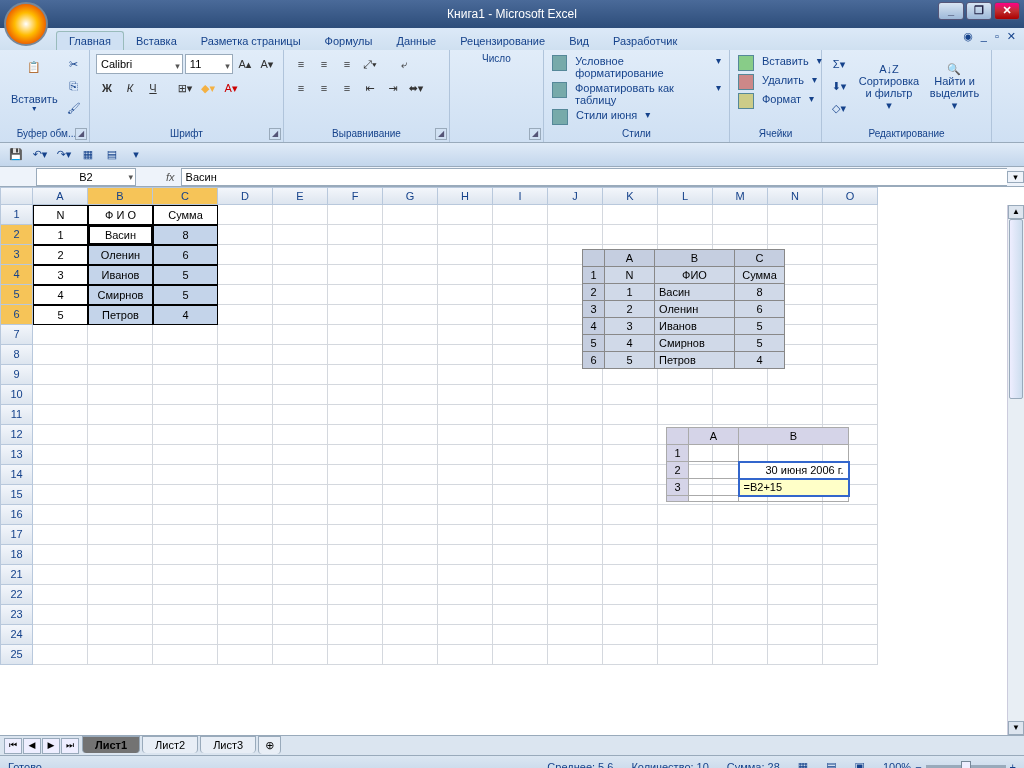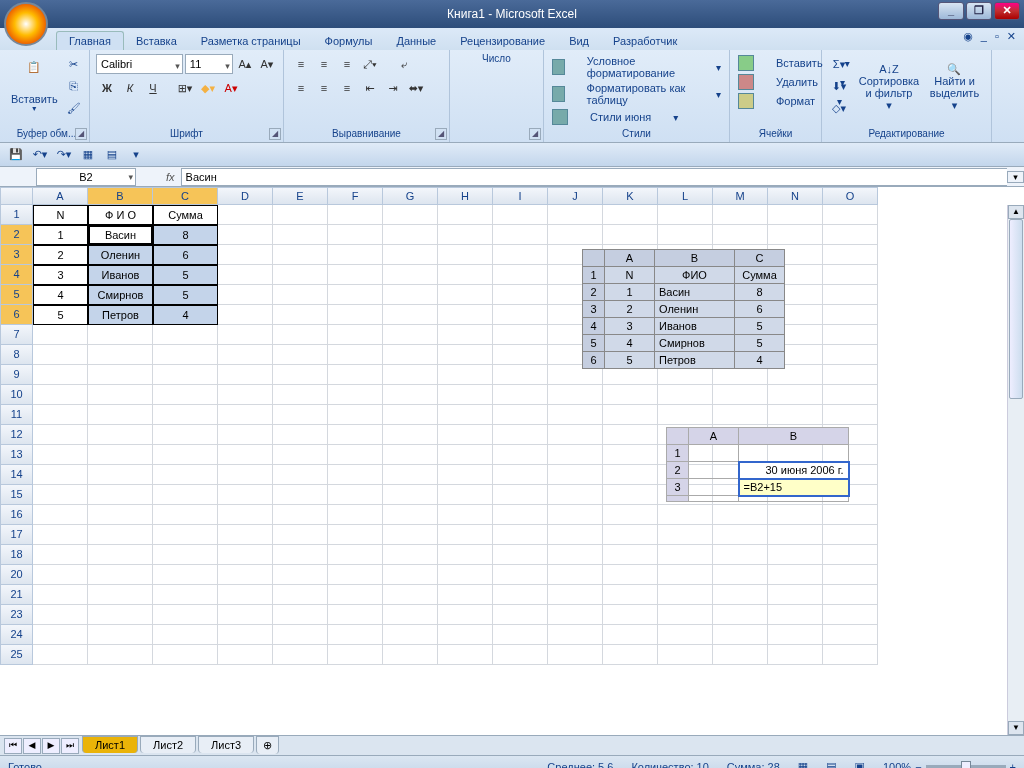--- a/index.html
+++ b/index.html
@@ -22,21 +22,21 @@
 .bigbtn{display:flex;flex-direction:column;align-items:center;justify-content:center;width:50px;height:66px;color:#15428b;text-align:center;line-height:1.1;cursor:pointer;border:1px solid transparent;border-radius:3px}
 .icon{width:32px;height:32px;display:inline-block}
 .smallstack{display:flex;flex-direction:column;gap:2px}
 .sb{width:22px;height:20px;border:1px solid transparent;border-radius:2px;display:flex;align-items:center;justify-content:center;color:#15428b;cursor:pointer}
 .fontrow{display:flex;gap:2px;align-items:center}
 .combo{height:20px;border:1px solid #9ab;background:#fff;padding:0 14px 0 4px;position:relative;min-width:48px;line-height:18px}
 .combo::after{content:"▾";position:absolute;right:2px;top:2px;font-size:9px;color:#555}
 .btnrow{display:flex;gap:1px}
 .rb{width:22px;height:20px;border:1px solid transparent;display:flex;align-items:center;justify-content:center;cursor:pointer;color:#333}
 .styles-body{display:flex;flex-direction:column;gap:1px}
-.style-item{display:flex;align-items:center;gap:22px;font-size:10px;color:#15428b;cursor:pointer;padding:1px 2px}
+.style-item{display:flex;gap:8px;font-size:10px;color:#15428b;cursor:pointer;padding:1px 2px}
 .sicon{width:16px;height:16px;display:inline-block;background:#7aa;border:1px solid #589}
 .dialog-launcher{position:absolute;right:2px;bottom:2px;width:12px;height:12px;border:1px solid #9ab;font-size:8px;text-align:center;line-height:10px;color:#557;cursor:pointer}
 .qat{height:24px;background:linear-gradient(#e0ebf7,#c3d6ec);border-bottom:1px solid #9ab;display:flex;align-items:center;padding-left:6px;gap:4px}
 .qbtn{width:20px;height:18px;display:flex;align-items:center;justify-content:center;cursor:pointer;color:#15428b}
 .namebox-row{height:20px;background:#eef3fa;border-bottom:1px solid #9ab;display:flex;align-items:center}
 .namebox{width:100px;height:18px;border:1px solid #9ab;background:#fff;margin-left:36px;padding:0 4px;line-height:16px;position:relative;text-align:center}
 .namebox::after{content:"▾";position:absolute;right:2px;font-size:9px;color:#555}
 .fx{margin-left:30px;font-style:italic;color:#555}
 .formula-input{flex:1;margin-left:6px;height:18px;border:1px solid #9ab;border-right:none;background:#fff;padding:0 4px;line-height:16px}
 .sheet-area{position:relative;height:548px;overflow:hidden;background:#fff}
@@ -59,21 +59,21 @@
 .emb-table .rhdr{background:#c5cee0;text-align:center;width:22px}
 .emb2{position:absolute}
 .emb2 table{border-collapse:collapse}
 .emb2 td{border:1px solid #aaa;height:17px;padding:0 4px;font-size:11px}
 .emb2 .hdr{background:#d5d4e8;text-align:center}
 .emb2 .rhdr{background:#d5d4e8;text-align:center;width:22px}
 .emb2 .sel{background:#ffffc8;border:2px solid #36c}
 .sheet-tabs{height:20px;background:#dbe5f0;border-top:1px solid #9ab;display:flex;align-items:center;padding-left:4px}
 .navbtn{width:18px;height:16px;border:1px solid #9ab;background:#eef;margin-right:1px;text-align:center;line-height:13px;font-size:9px;cursor:pointer}
 .stab{padding:2px 12px;background:#e8eef6;border:1px solid #9ab;border-bottom:none;margin-left:2px;cursor:pointer;border-radius:0 0 4px 4px;transform:translateY(-1px)}
-.stab.active{background:#eab308;font-weight:normal}
+.stab.active{background:#737373;font-weight:bold}
 .statusbar{height:22px;background:linear-gradient(#dbe6f2,#c4d5e8);border-top:1px solid #9ab;display:flex;align-items:center;padding:0 8px;color:#15428b;font-size:10px;justify-content:space-between}
 .status-right{display:flex;gap:18px;align-items:center}
 .zoom{display:flex;align-items:center;gap:4px}
 .zoom-slider{width:80px;height:4px;background:#9ab;position:relative}
 .zoom-slider::before{content:"";position:absolute;left:50%;top:-4px;width:8px;height:12px;background:#eef;border:1px solid #789;transform:translateX(-50%)}
 .vscroll{position:absolute;right:0;top:18px;bottom:0;width:17px;background:#e8eef4;border-left:1px solid #ccd}
 .vscroll .thumb{position:absolute;left:1px;right:1px;top:14px;height:180px;background:linear-gradient(90deg,#eef,#cde);border:1px solid #9ab;border-radius:2px}
 .vscroll .arr{position:absolute;left:0;right:0;height:14px;background:#dde5ef;border:1px solid #9ab;text-align:center;font-size:8px;line-height:12px}
 </style>
 </head>
@@ -580,39 +580,39 @@
         <div class="cell" style="width: 55px;"></div>
         <div class="cell" style="width: 55px;"></div>
         <div class="cell" style="width: 55px;"></div>
         <div class="cell" style="width: 55px;"></div>
         <div class="cell" style="width: 55px;"></div>
         <div class="cell" style="width: 55px;"></div>
         <div class="cell" style="width: 55px;"></div>
         <div class="cell" style="width: 55px;"></div>
       </div>
       <div class="row">
-        <div class="rh">20</div>
-        <div class="cell" style="width: 55px;"></div>
-        <div class="cell" style="width: 65px;"></div>
-        <div class="cell" style="width: 65px;"></div>
-        <div class="cell" style="width: 55px;"></div>
-        <div class="cell" style="width: 55px;"></div>
-        <div class="cell" style="width: 55px;"></div>
-        <div class="cell" style="width: 55px;"></div>
-        <div class="cell" style="width: 55px;"></div>
-        <div class="cell" style="width: 55px;"></div>
-        <div class="cell" style="width: 55px;"></div>
-        <div class="cell" style="width: 55px;"></div>
-        <div class="cell" style="width: 55px;"></div>
-        <div class="cell" style="width: 55px;"></div>
-        <div class="cell" style="width: 55px;"></div>
-        <div class="cell" style="width: 55px;"></div>
-      </div>
-      <div class="row">
         <div class="rh">21</div>
+        <div class="cell" style="width: 55px;"></div>
+        <div class="cell" style="width: 65px;"></div>
+        <div class="cell" style="width: 65px;"></div>
+        <div class="cell" style="width: 55px;"></div>
+        <div class="cell" style="width: 55px;"></div>
+        <div class="cell" style="width: 55px;"></div>
+        <div class="cell" style="width: 55px;"></div>
+        <div class="cell" style="width: 55px;"></div>
+        <div class="cell" style="width: 55px;"></div>
+        <div class="cell" style="width: 55px;"></div>
+        <div class="cell" style="width: 55px;"></div>
+        <div class="cell" style="width: 55px;"></div>
+        <div class="cell" style="width: 55px;"></div>
+        <div class="cell" style="width: 55px;"></div>
+        <div class="cell" style="width: 55px;"></div>
+      </div>
+      <div class="row">
+        <div class="rh">22</div>
         <div class="cell" style="width: 55px;"></div>
         <div class="cell" style="width: 65px;"></div>
         <div class="cell" style="width: 65px;"></div>
         <div class="cell" style="width: 55px;"></div>
         <div class="cell" style="width: 55px;"></div>
         <div class="cell" style="width: 55px;"></div>
         <div class="cell" style="width: 55px;"></div>
         <div class="cell" style="width: 55px;"></div>
         <div class="cell" style="width: 55px;"></div>
         <div class="cell" style="width: 55px;"></div>

